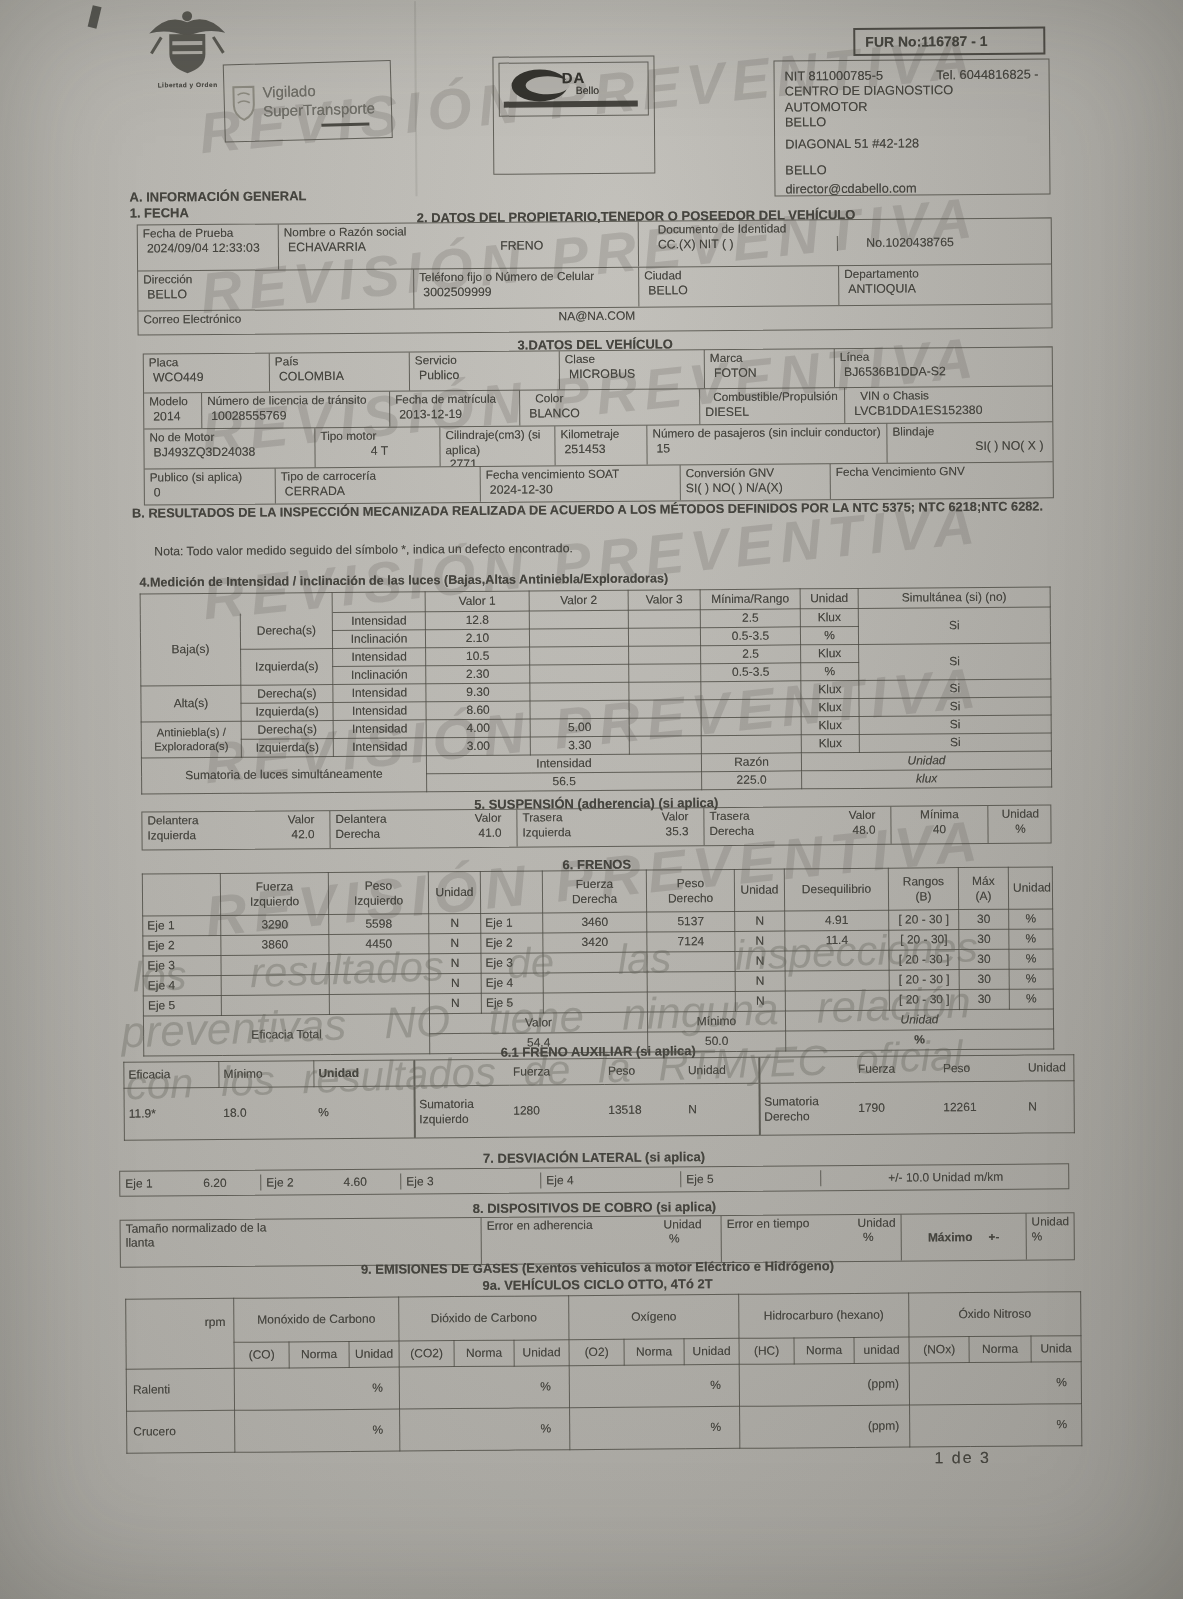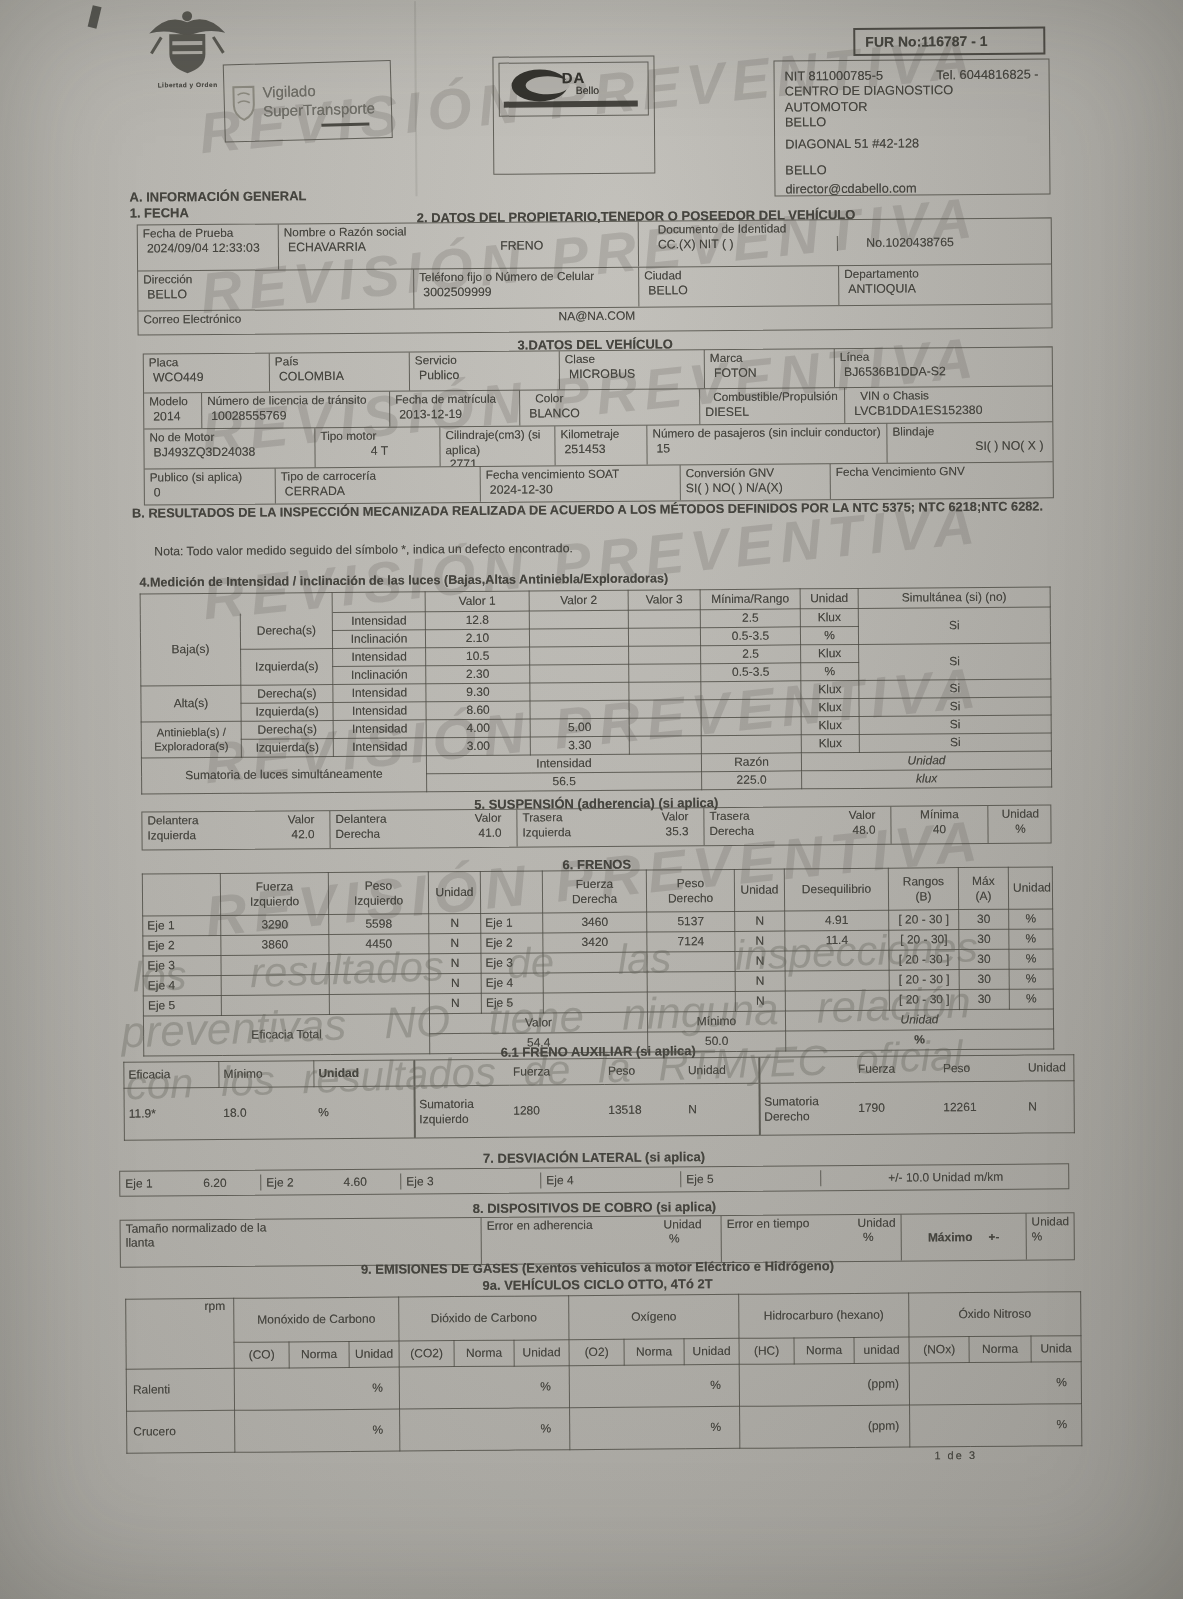--- a/index.html
+++ b/index.html
@@ -75,21 +75,21 @@
   .thickL{border-left-width:2.4px;}
   
   table{border-collapse:collapse;table-layout:fixed;font-size:12px;}
   td{border:1.1px solid var(--bd);padding:0 4px;overflow:hidden;line-height:1.2;vertical-align:middle;}
   .t4 td{height:17px;}
   .t4 .hb{border-bottom:hidden;}
   .t4 .ht{border-top:hidden;}
   .t6 td{height:19px;text-align:center;}
   .taux td{vertical-align:middle;}
   .temi td{text-align:center;}
-  #pagenum{left:928px;top:1452px;font-size:11px;letter-spacing:2px;}
+  #pagenum{left:928px;top:1452px;font-size:16px;letter-spacing:2px;}
 </style>
 </head>
 <body>
 
 <div id="sheet">
 
   <div class="wm-diag" style="top:62px">REVISIÓN PREVENTIVA</div>
   <div class="wm-diag" style="top:222px">REVISIÓN PREVENTIVA</div>
   <div class="wm-diag" style="top:362px">REVISIÓN PREVENTIVA</div>
   <div class="wm-diag" style="top:528px">REVISIÓN PREVENTIVA</div>
@@ -724,21 +724,21 @@
           <col style="width:55px">
         <col style="width:55px">
           <col style="width:60px">
           <col style="width:55px">
         <col style="width:60px">
           <col style="width:62px">
           <col style="width:50px">
       </colgroup>
       <tbody>
           <tr style="height:44px">
-        <td rowspan="2" style="text-align:right;vertical-align:top;padding-right:8px">rpm</td>
+        <td rowspan="2" style="text-align:right;vertical-align:top;padding-top:16px;padding-right:8px">rpm</td>
         <td colspan="3">Monóxido de Carbono</td>
         <td colspan="3">Dióxido de Carbono</td>
         <td colspan="3">Oxígeno</td>
         <td colspan="3">Hidrocarburo (hexano)</td>
         <td colspan="3">Óxido Nitroso</td>
       </tr>
       <tr style="height:26px">
         <td>(CO)</td>
         <td>Norma</td>
         <td>Unidad</td>

